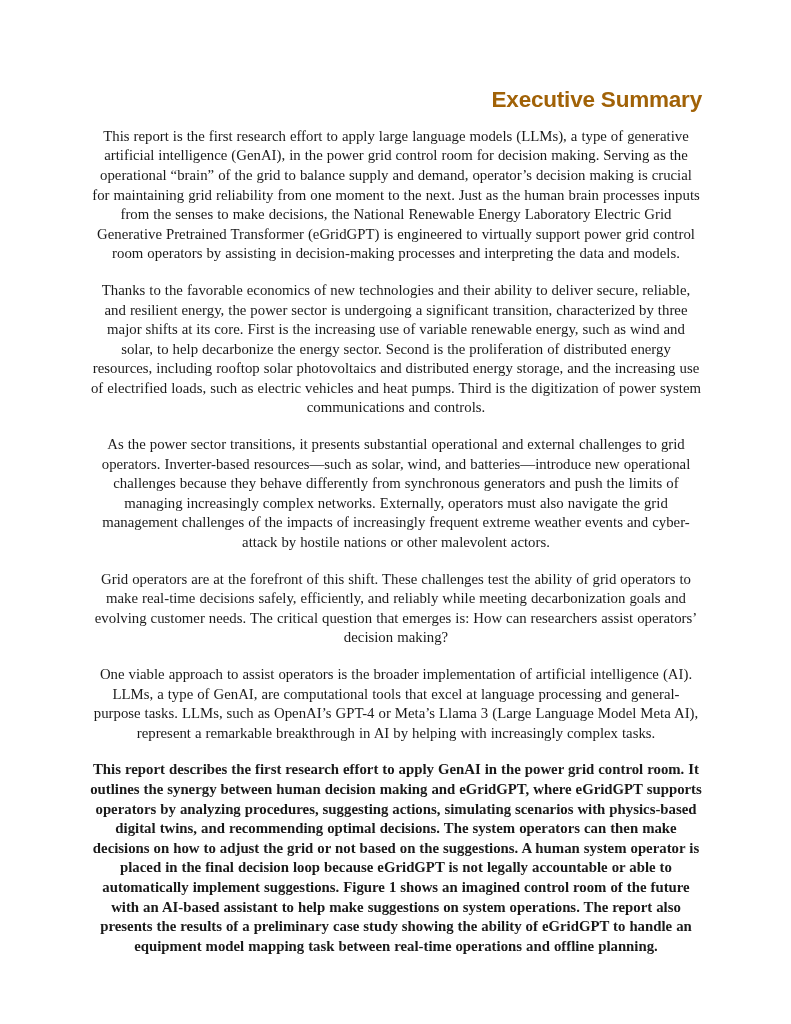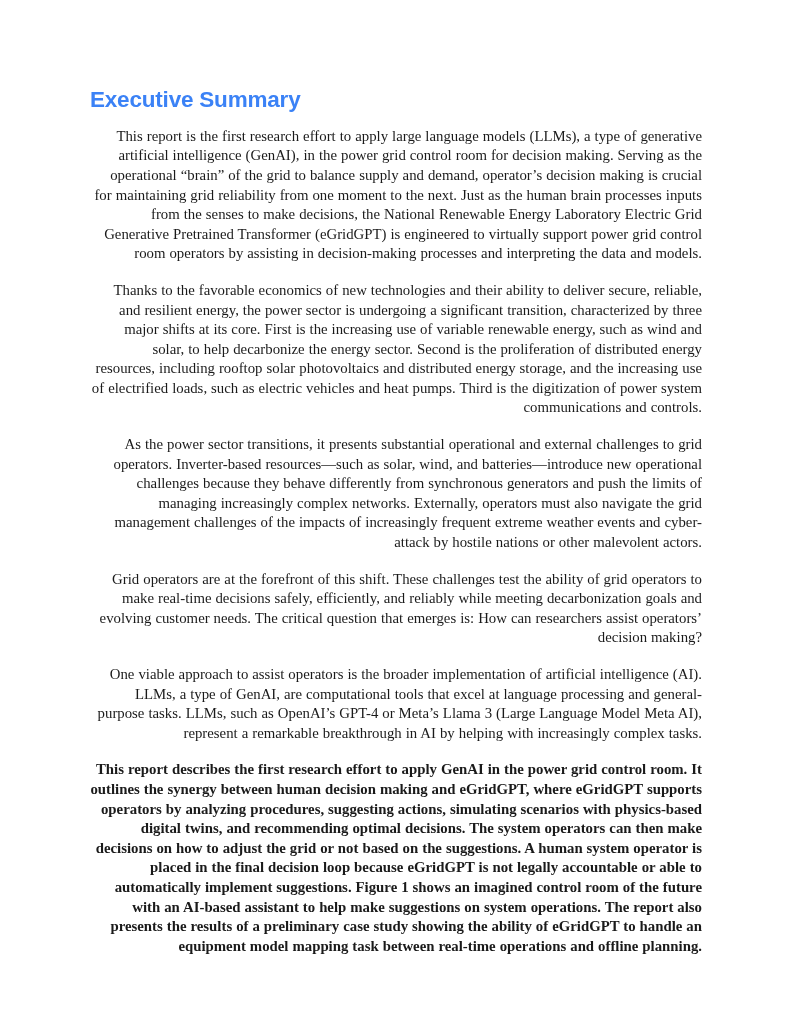--- a/index.html
+++ b/index.html
@@ -28,35 +28,36 @@
     position: absolute;
     left: 90px;
     top: 88px;
     width: 612px;
   }
 
   .doc-heading {
     font-family: "Liberation Sans", "DejaVu Sans", sans-serif;
     font-size: 22.5px;
     font-weight: bold;
-    color: #3b82f6;
+    color: #a16207;
     letter-spacing: -0.2px;
     line-height: 1.1;
     margin: 0 0 14px 0;
     padding: 0;
+    text-align: right;
   }
 
   .body-para {
     font-family: "Liberation Serif", "DejaVu Serif", serif;
     font-size: 14.8px;
     line-height: 19.6px;
     color: #1a1a1a;
     margin: 0 0 17px 0;
     padding: 0;
-    text-align: right;
+    text-align: center;
     word-spacing: 0.02em;
   }
   .body-para:last-child { margin-bottom: 0; font-weight: bold; }
 
   .footer {
     position: absolute;
     left: 0;
     right: 0;
     bottom: 0;
     width: 791px;

